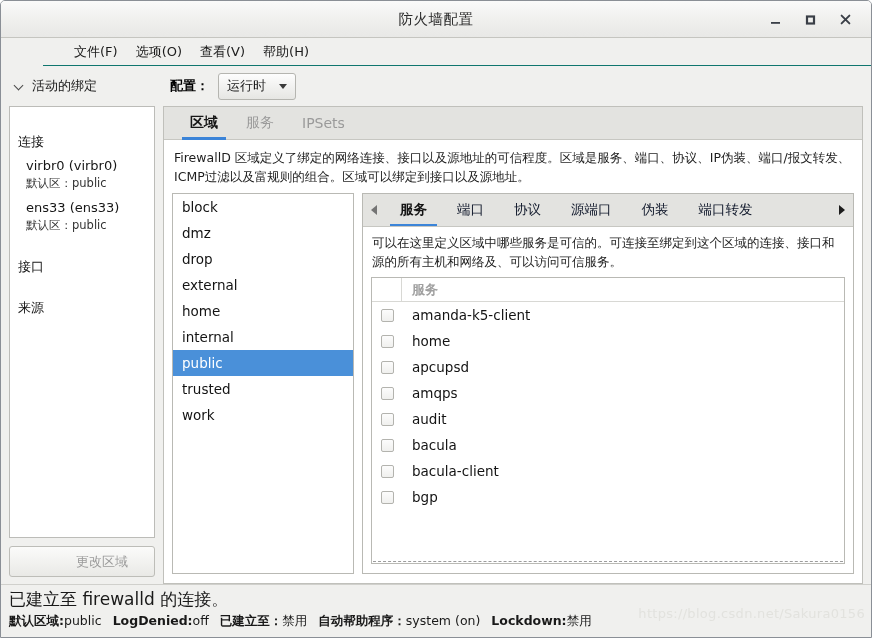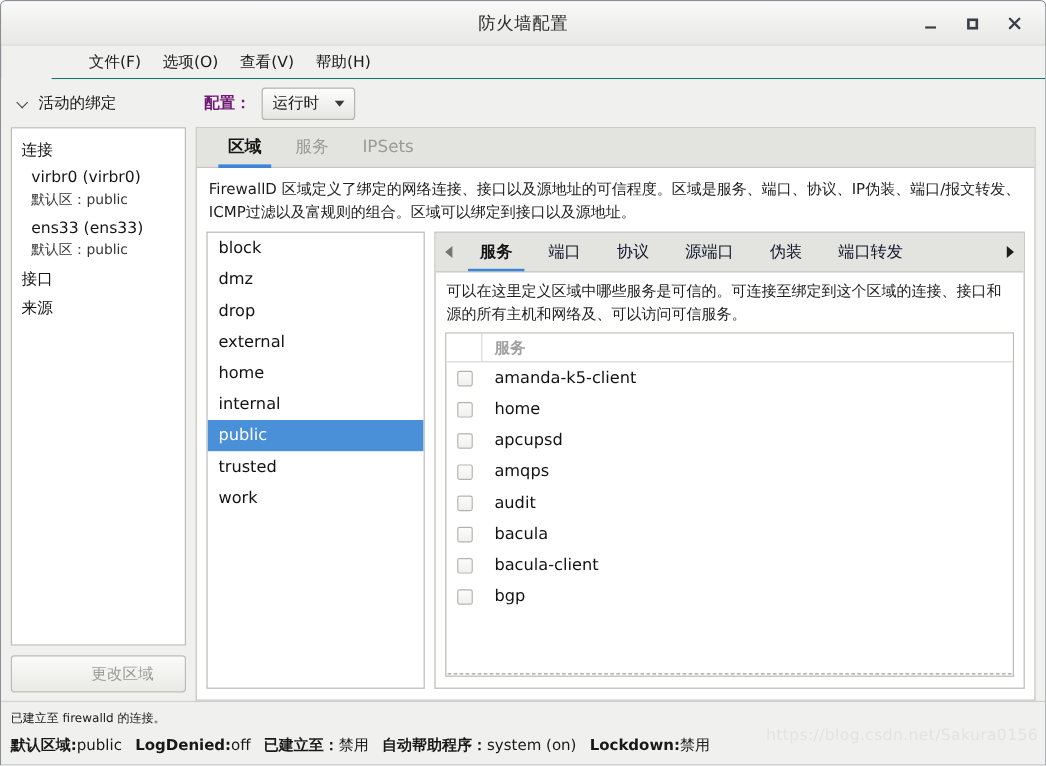--- a/index.html
+++ b/index.html
@@ -110,21 +110,21 @@
     transform: rotate(45deg);
   }
   .config-area {
     display: flex;
     align-items: center;
     gap: 9px;
     padding-left: 9px;
   }
   .config-label {
     font-size: 13px;
-    color: #701a75;
+    color: #000000;
     font-weight: bold;
   }
   .combo {
     height: 27px;
     min-width: 78px;
     background: linear-gradient(to bottom, #fdfdfd, #e6e6e3);
     border: 1px solid #b5b5b0;
     border-radius: 3px;
     display: flex;
     align-items: center;
@@ -164,20 +164,21 @@
     background: #ffffff;
     border: 1px solid #bcbcb8;
     overflow: hidden;
     padding: 6px 0 0 0;
     min-height: 0;
   }
   .tree-group {
     font-size: 13px;
     color: #161616;
     padding: 3px 16px 3px 8px;
+    margin-top: 17px;
   }
   .tree-conn {
     padding: 2px 0 5px 16px;
   }
   .tree-conn .name {
     font-size: 13px;
     color: #161616;
     line-height: 19px;
   }
   .tree-conn .sub {
@@ -406,21 +407,21 @@
 
   
   .statusbar {
     flex: none;
     border-top: 1px solid #d0d0cc;
     background: #f0f0ee;
     padding: 5px 8px 6px 8px;
     position: relative;
   }
   .status-line1 {
-    font-size: 10px;
+    font-size: 17px;
     color: #191919;
     line-height: 19px;
   }
   .status-line2 {
     font-size: 12.5px;
     color: #191919;
     line-height: 20px;
     margin-top: 2px;
     white-space: nowrap;
   }

